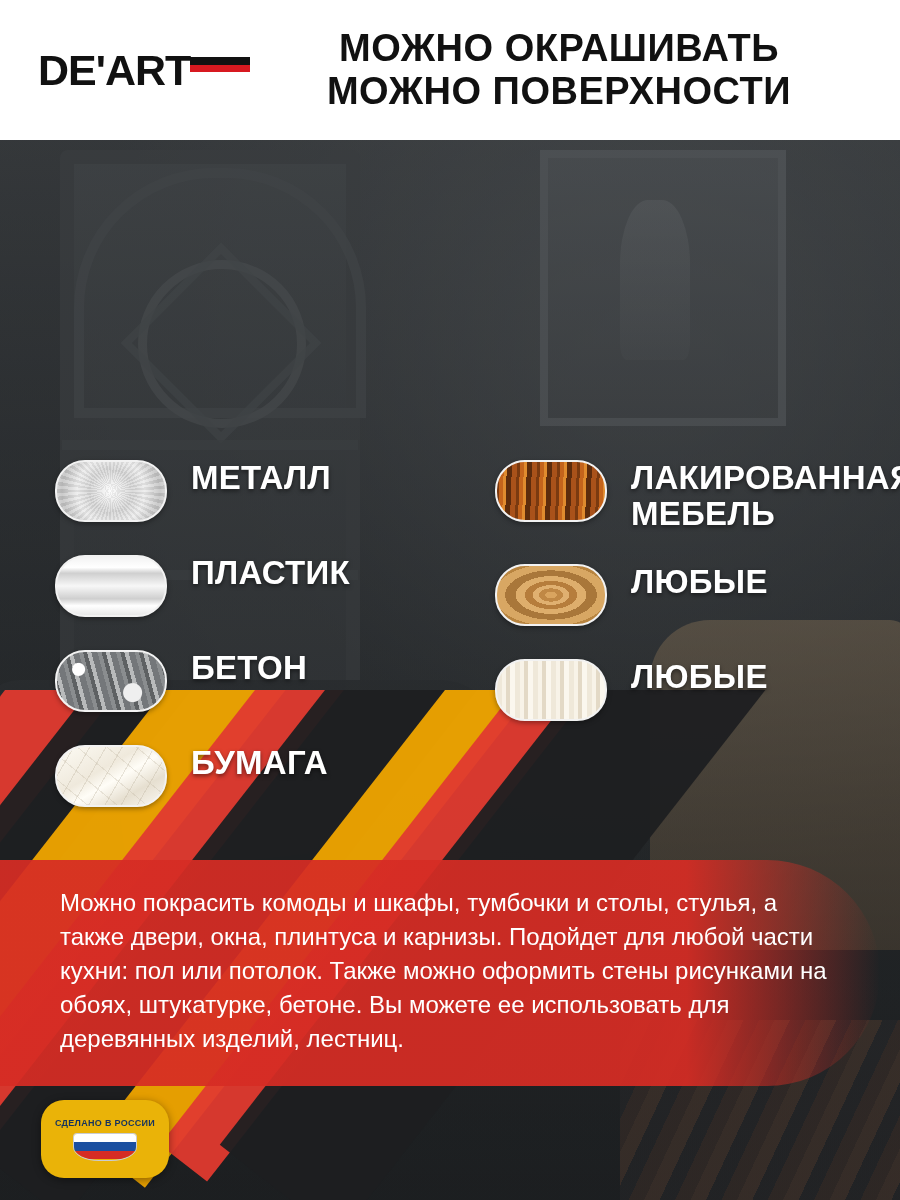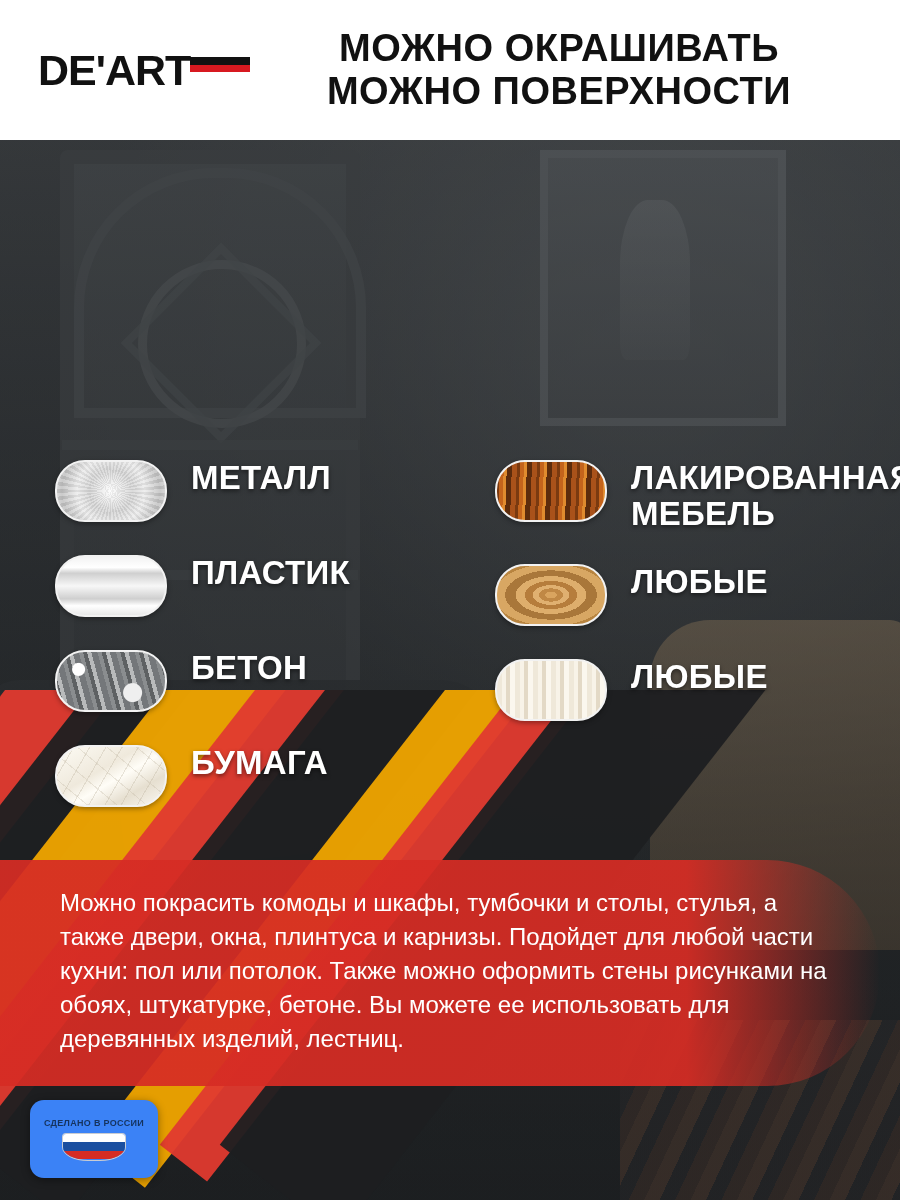--- a/index.html
+++ b/index.html
@@ -286,26 +286,26 @@
     border-radius: 0 120px 120px 0;
     color: #ffffff;
     font-size: 24px;
     line-height: 1.42;
     z-index: 12;
   }
 
   
   .badge {
     position: absolute;
-    left: 30px;
+    left: 41px;
     bottom: 22px;
     width: 128px;
     height: 78px;
-    background: #3b82f6;
-    border-radius: 14px;
+    background: #eab308;
+    border-radius: 23px;
     z-index: 15;
     display: flex;
     flex-direction: column;
     align-items: center;
     justify-content: center;
     box-shadow: 0 2px 8px rgba(0,0,0,0.4);
   }
   .badge-text {
     font-size: 9px;
     font-weight: bold;

